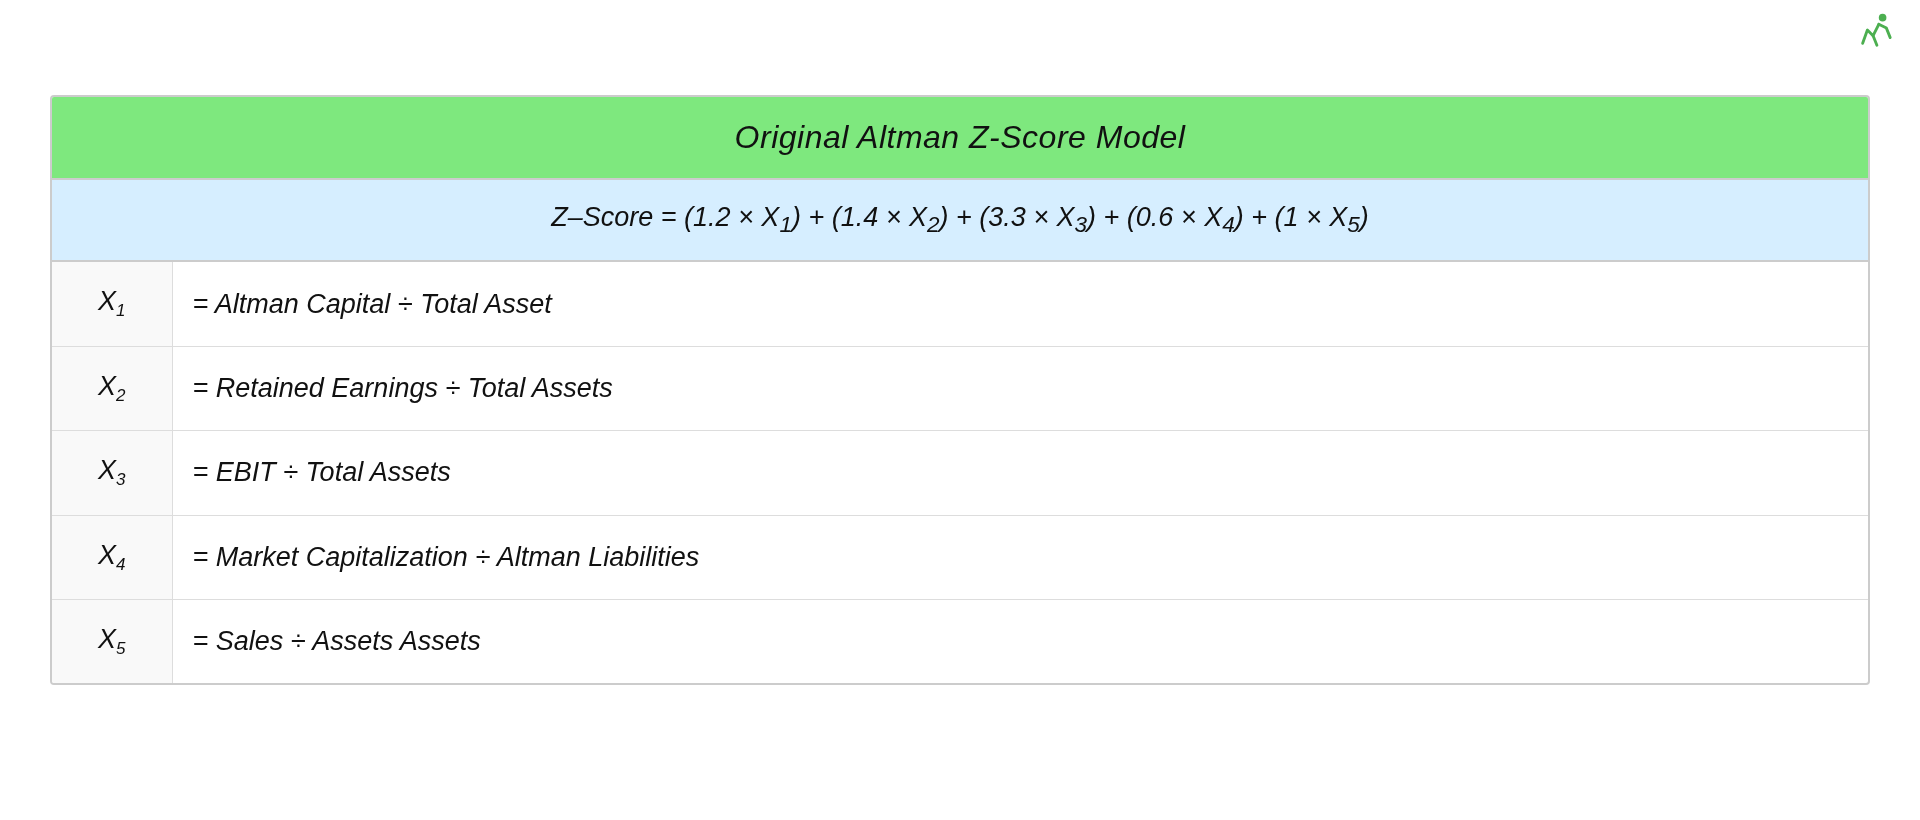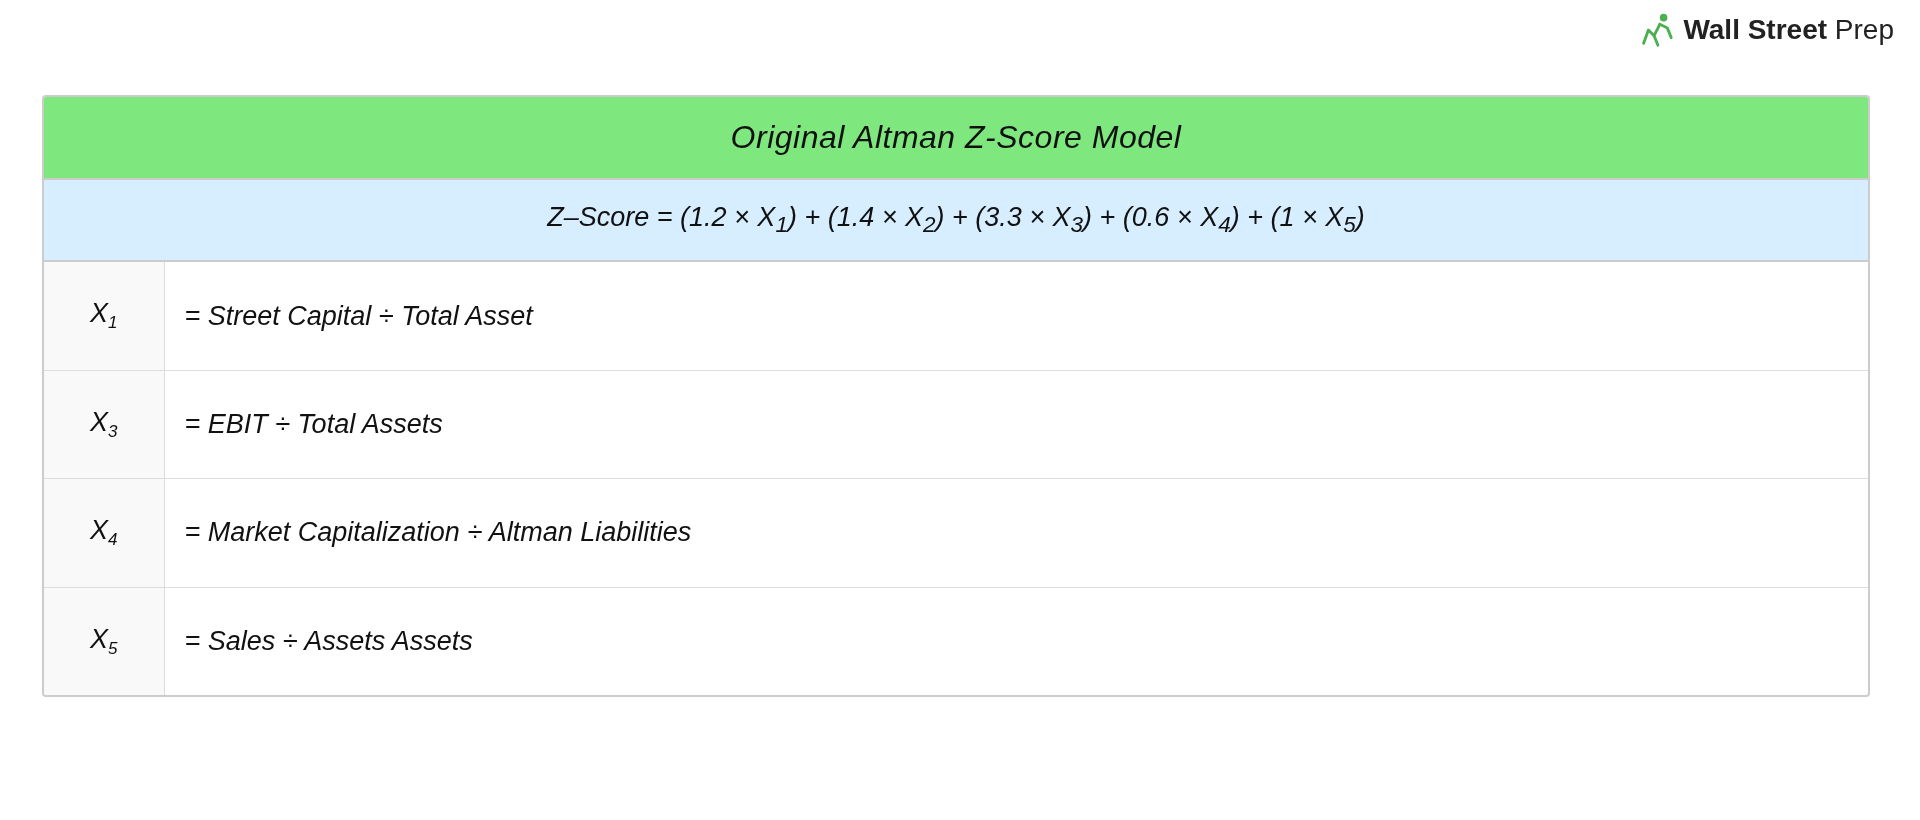--- a/index.html
+++ b/index.html
@@ -28,21 +28,21 @@
 
     .logo-icon {
       width: 38px;
       height: 38px;
       color: #4caf50;
     }
 
     .main-container {
       position: absolute;
       top: 95px;
-      left: 42px;
+      left: 50px;
       right: 50px;
       border: 2px solid #ccc;
       border-radius: 4px;
       overflow: hidden;
     }
 
     .table-header {
       background: #7ee87e;
       text-align: center;
       padding: 22px 20px;
@@ -72,21 +72,21 @@
     .data-rows tr {
       border-bottom: 1.5px solid #ddd;
     }
 
     .data-rows tr:last-child {
       border-bottom: none;
       margin-left: 37px;
     }
 
     .data-rows td {
-      padding: 36px 20px;
+      padding: 24px 20px;
       font-size: 27px;
       font-style: italic;
       color: #111;
       vertical-align: middle;
     }
 
     .data-rows td:first-child {
       width: 120px;
       text-align: center;
       border-right: 1.5px solid #ddd;
@@ -105,38 +105,39 @@
 </head>
 <body>
 
 <div class="logo-area">
   <svg class="logo-icon" viewBox="0 0 40 40" fill="none" xmlns="http://www.w3.org/2000/svg">
     <circle cx="28" cy="7" r="4" fill="#4caf50"></circle>
     <path d="M24 14 L18 26 L12 20 L7 34" stroke="#4caf50" stroke-width="3" stroke-linecap="round" stroke-linejoin="round" fill="none"></path>
     <path d="M18 26 L22 36" stroke="#4caf50" stroke-width="3" stroke-linecap="round" fill="none"></path>
     <path d="M24 14 L32 18 L36 28" stroke="#4caf50" stroke-width="3" stroke-linecap="round" stroke-linejoin="round" fill="none"></path>
   </svg>
-  <span style="font-size:28px; color:#222;">
-    <strong>Wall Street</strong><span> Prep</span>
-  </span>
 </div>
 
 <div class="main-container">
 
   <div class="table-header">Original Altman Z-Score Model</div>
 
   <div class="formula-row">
     Z–Score = (1.2 × X<sub>1</sub>) + (1.4 × X<sub>2</sub>) + (3.3 × X<sub>3</sub>) + (0.6 × X<sub>4</sub>) + (1 × X<sub>5</sub>)
   </div>
 
   <table class="data-rows">
     <tbody>
       <tr>
         <td class="var-cell">X<sub>1</sub></td>
-        <td>= Street Capital ÷ Total Asset</td>
+        <td>= Altman Capital ÷ Total Asset</td>
+      </tr>
+      <tr>
+        <td class="var-cell">X<sub>2</sub></td>
+        <td>= Retained Earnings ÷ Total Assets</td>
       </tr>
       <tr>
         <td class="var-cell">X<sub>3</sub></td>
         <td>= EBIT ÷ Total Assets</td>
       </tr>
       <tr>
         <td class="var-cell">X<sub>4</sub></td>
         <td>= Market Capitalization ÷ Altman Liabilities</td>
       </tr>
       <tr>

